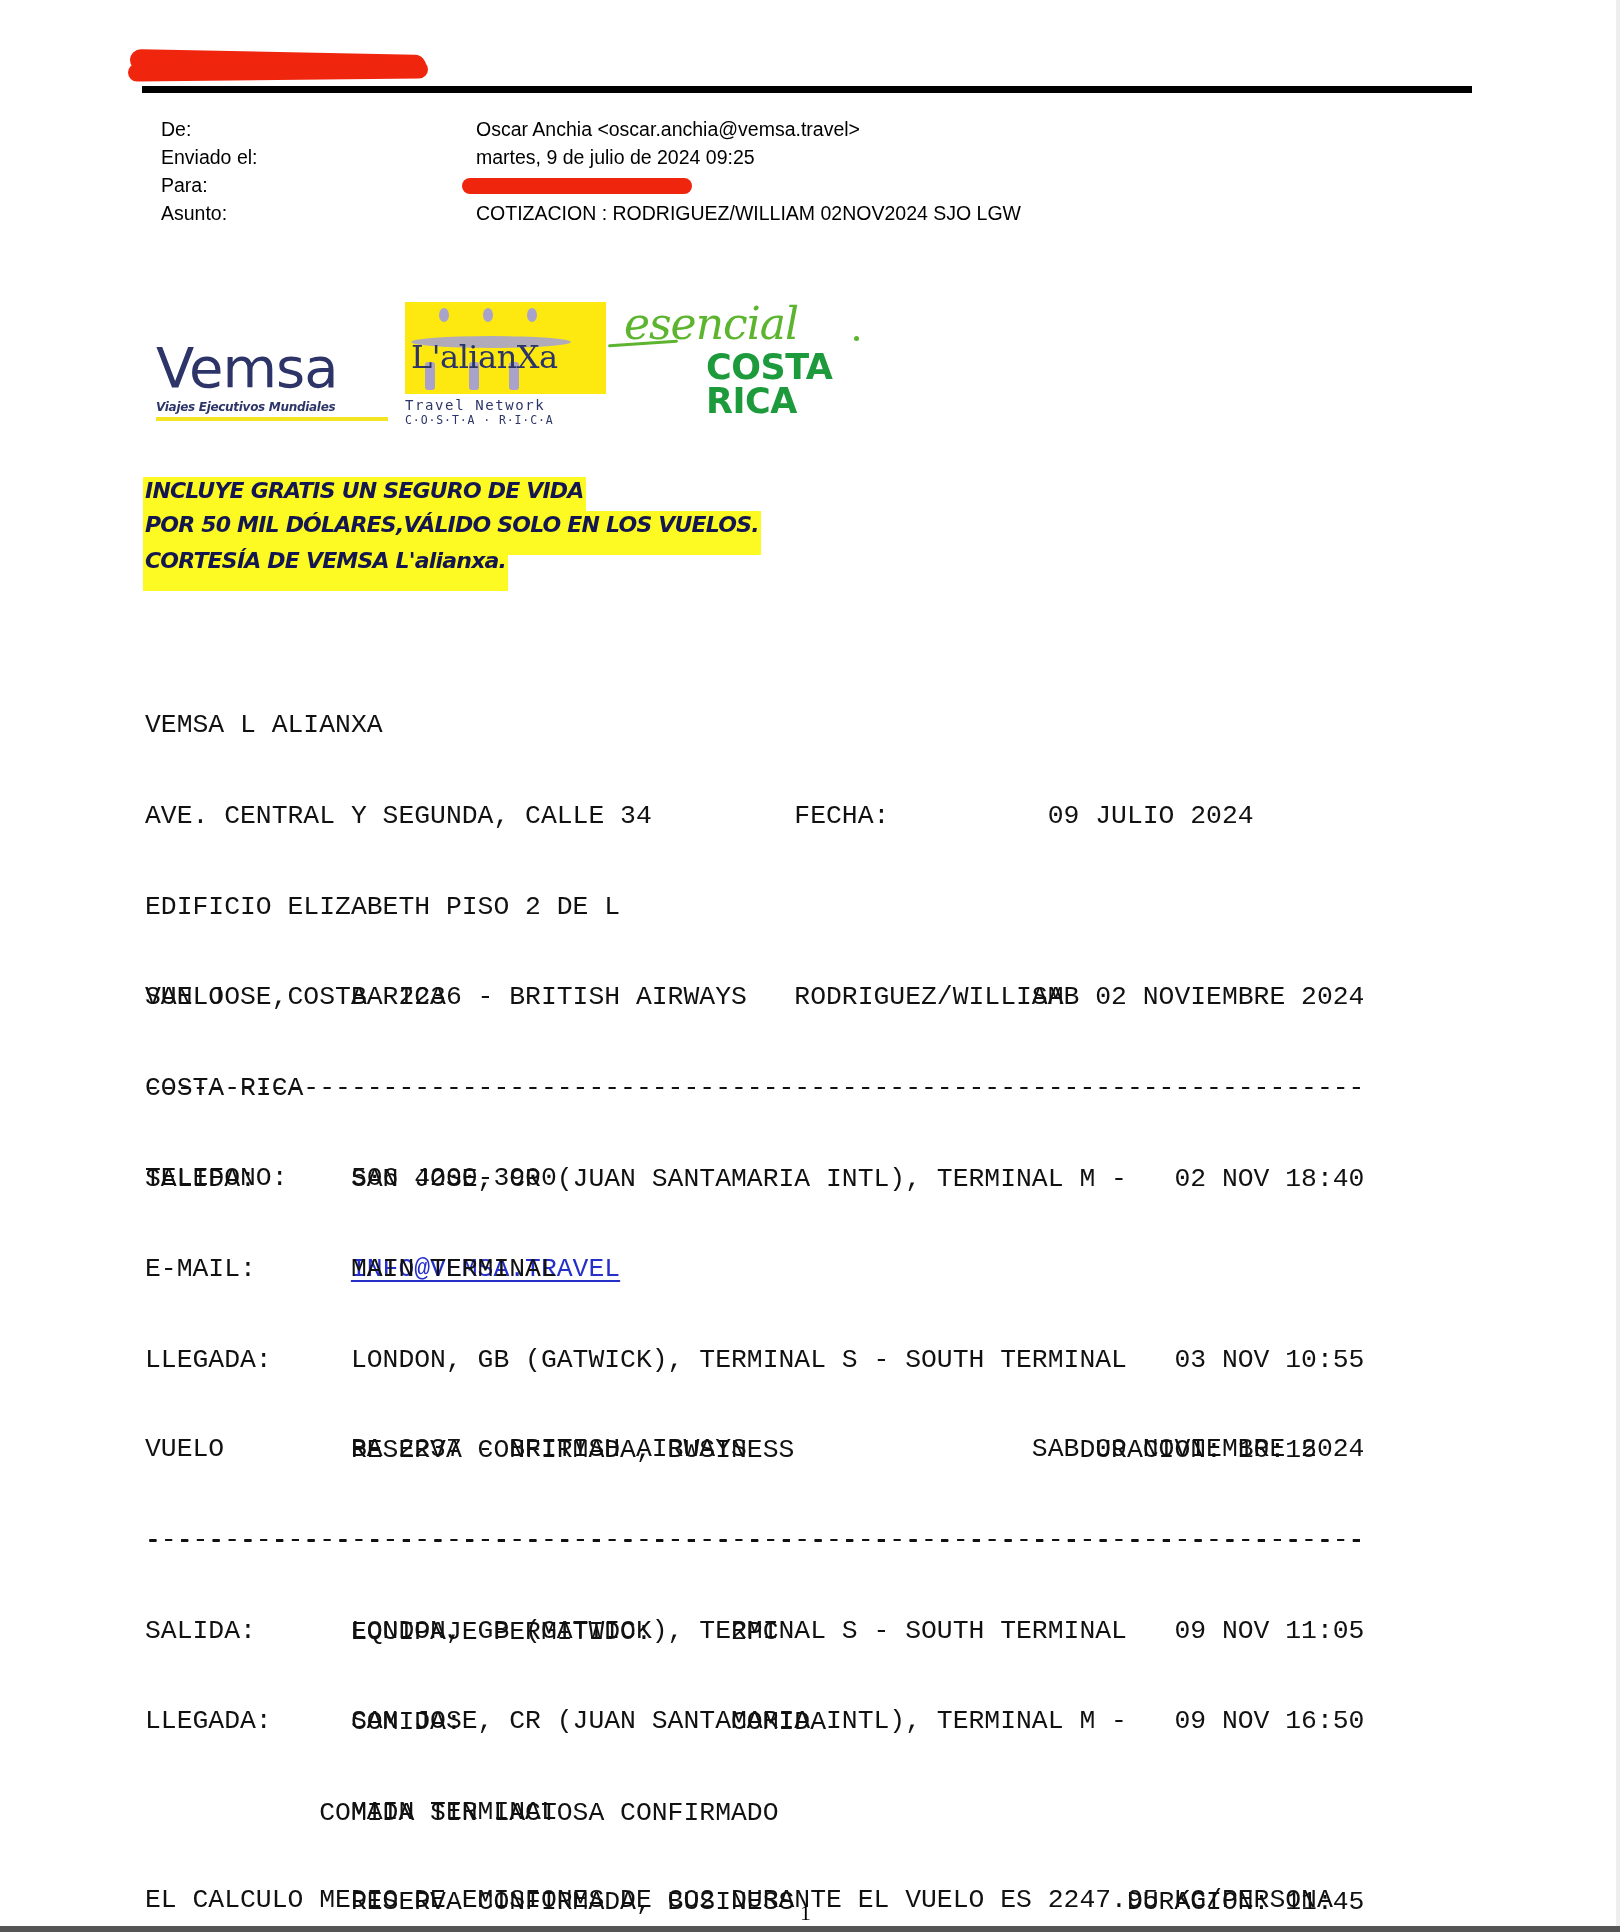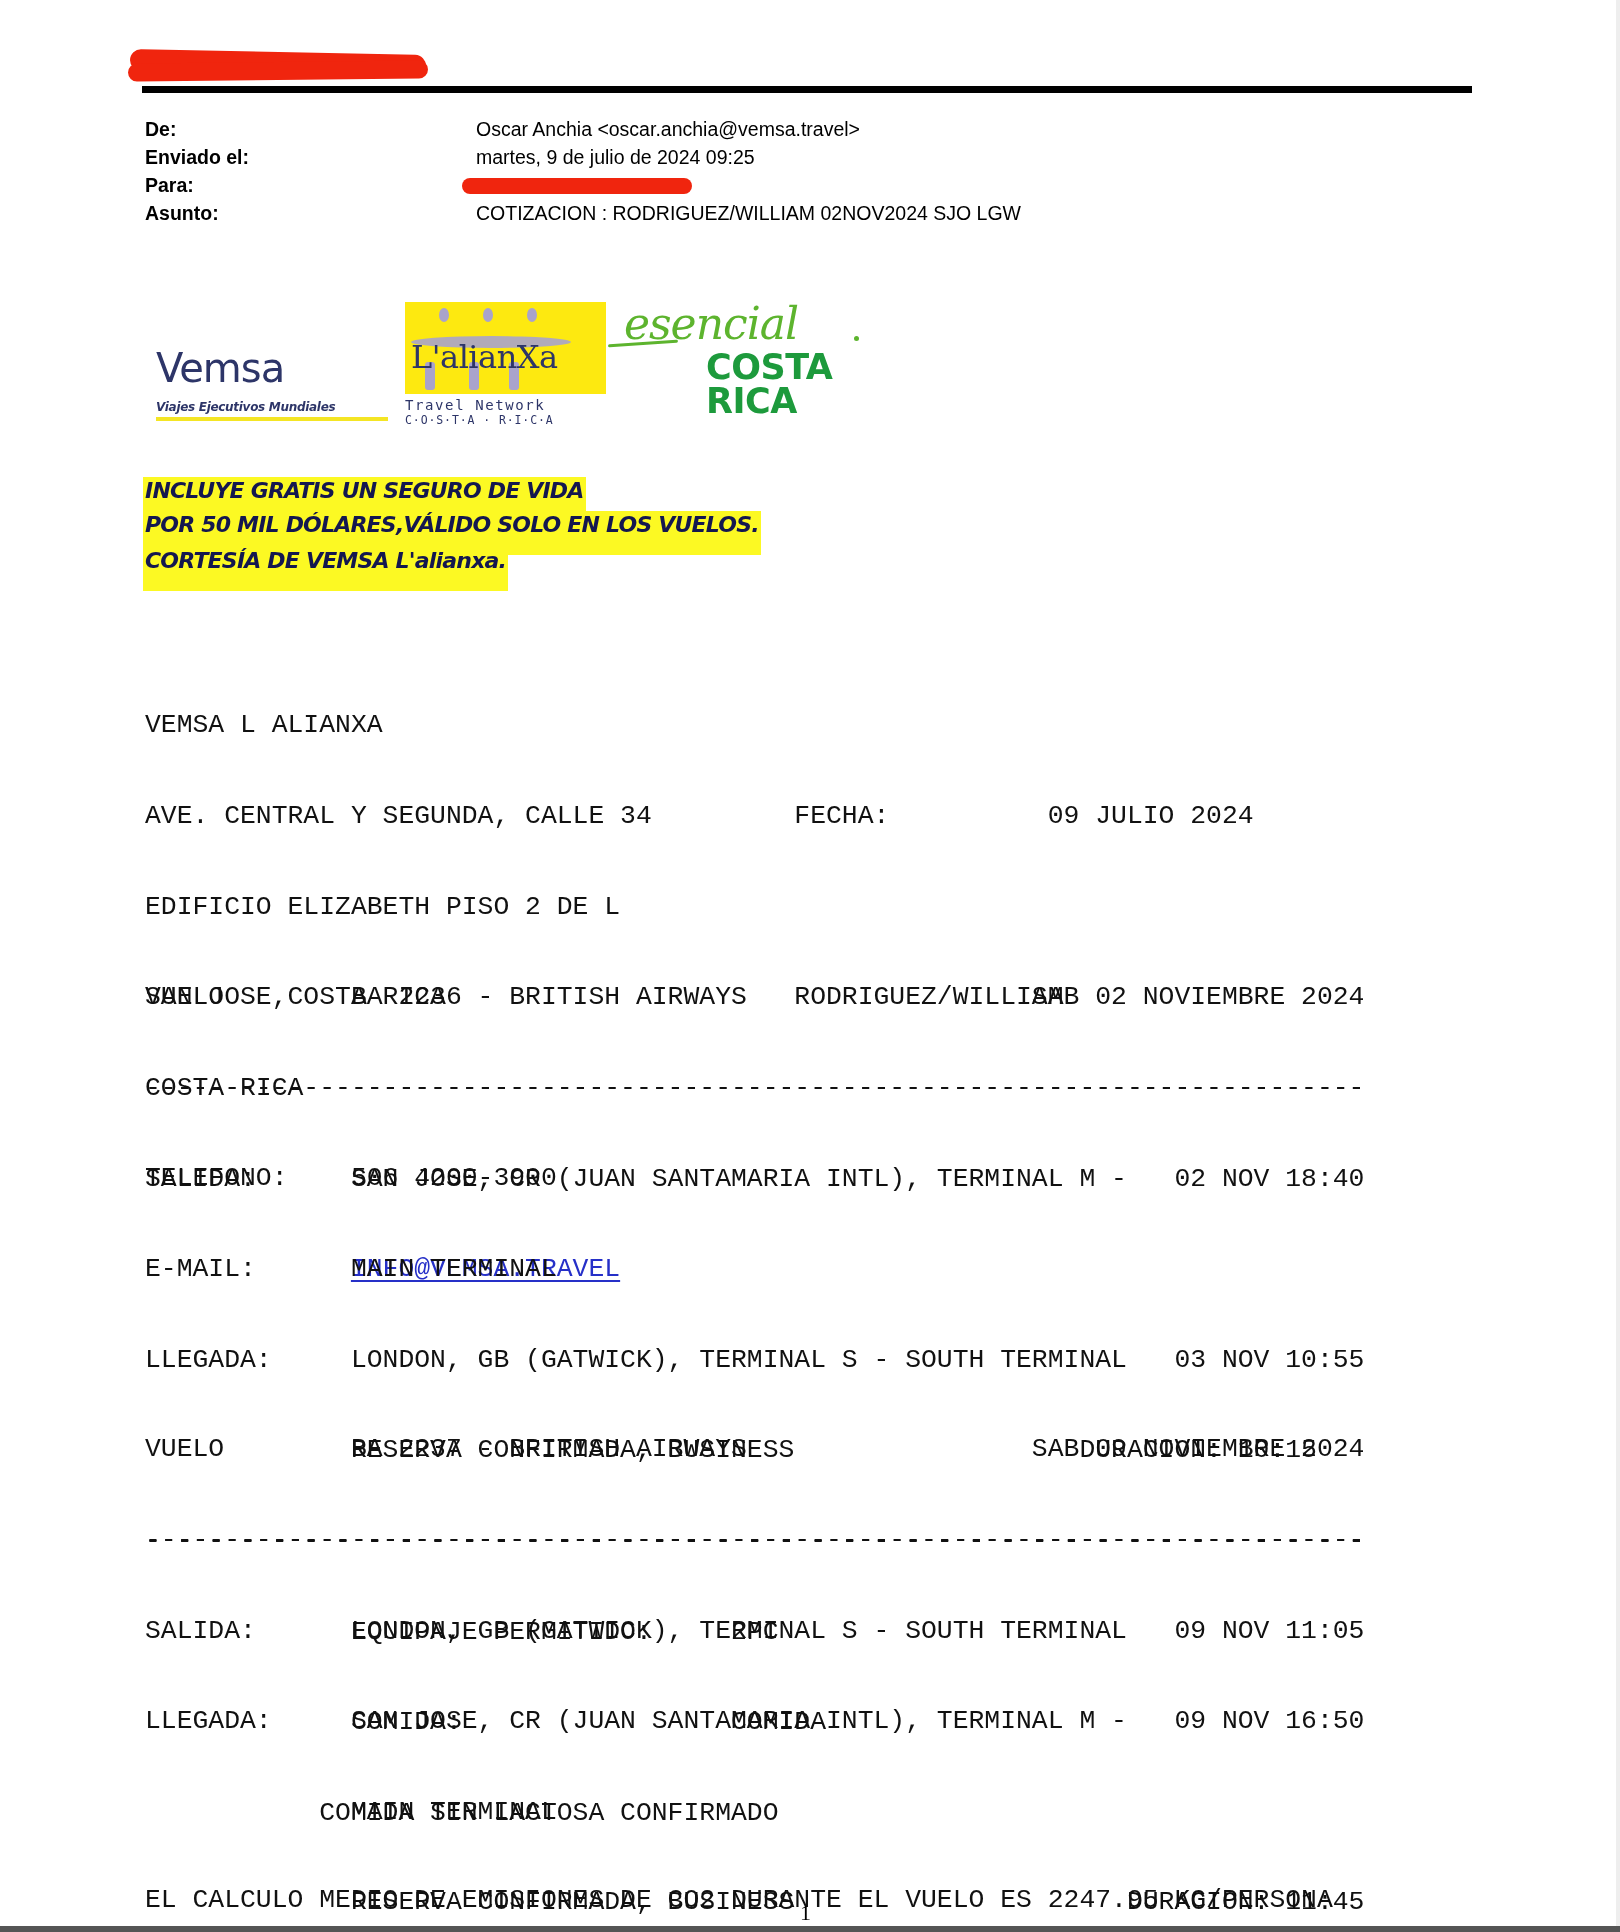--- a/index.html
+++ b/index.html
@@ -9,28 +9,28 @@
   .page-edge { position: absolute; top: 0; right: 0; width: 4px; height: 1932px; background: #eeeeee; }
   .bottom-bar { position: absolute; left: 0; bottom: 0; width: 1620px; height: 6px; background: #555555; }
 
   .redact { position: absolute; background: #f0250e; border-radius: 14px; }
   .redact-top { left: 130px; top: 52px; width: 296px; height: 22px; transform: rotate(1.2deg); }
   .redact-top2 { left: 128px; top: 62px; width: 300px; height: 18px; transform: rotate(-0.6deg); }
   .rule { position: absolute; left: 142px; top: 86px; width: 1330px; height: 7px; background: #000; }
 
   .hdr { position: absolute; left: 145px; font-size: 19.5px; line-height: 28px; }
   .hdr-row { position: relative; height: 28px; }
-  .hdr-label { position: absolute; left: 0; font-weight: bold; white-space: nowrap; }
+  .hdr-label { position: absolute; left: 16px; font-weight: normal; white-space: nowrap; }
   .hdr-value { position: absolute; left: 331px; white-space: nowrap; }
   .redact-para { left: 462px; top: 178px; width: 230px; height: 16px; }
   .para-ghost { color: #777; font-size: 17px; }
 
   .logos { position: absolute; left: 150px; top: 298px; width: 720px; height: 130px; }
   .logo-vemsa { position: absolute; left: 6px; top: 40px; width: 236px; height: 85px; }
-  .vemsa-word { font-family: "DejaVu Sans", sans-serif; font-size: 40px; color: #2d3568; letter-spacing: -1px; line-height: 60px; font-weight: 500; }
+  .vemsa-word { font-family: "DejaVu Sans", sans-serif; font-size: 56px; color: #2d3568; letter-spacing: -1px; line-height: 60px; font-weight: 500; }
   .vemsa-sub { font-family: "DejaVu Sans", sans-serif; font-size: 12px; font-style: italic; font-weight: bold; color: #2d3568; margin-top: 2px; white-space: nowrap; letter-spacing: -0.3px; }
   .vemsa-line { width: 232px; height: 4px; background: #f4e524; margin-top: 3px; }
 
   .logo-alianxa { position: absolute; left: 255px; top: 4px; width: 172px; height: 130px; }
   .alianxa-box { width: 201px; height: 92px; background: #fde910; position: relative; overflow: hidden; }
   .alianxa-dot { position: absolute; width: 10px; height: 14px; background: #a9a3cc; border-radius: 50%; top: 6px; }
   .alianxa-arc { position: absolute; left: 6px; top: 34px; width: 160px; height: 12px; background: #a9a3cc; border-radius: 50%; opacity: 0.9; }
   .alianxa-word { position: absolute; left: 6px; top: 36px; font-family: "DejaVu Serif", serif; font-size: 32px; color: #2d3568; white-space: nowrap; letter-spacing: -0.5px; }
   .alianxa-legs { position: absolute; top: 60px; width: 10px; height: 28px; background: #a9a3cc; border-radius: 3px; }
   .alianxa-sub { font-family: "DejaVu Sans Mono", monospace; font-size: 14px; color: #2d3568; letter-spacing: 1.6px; line-height: 15px; margin-top: 4px; white-space: nowrap; }

